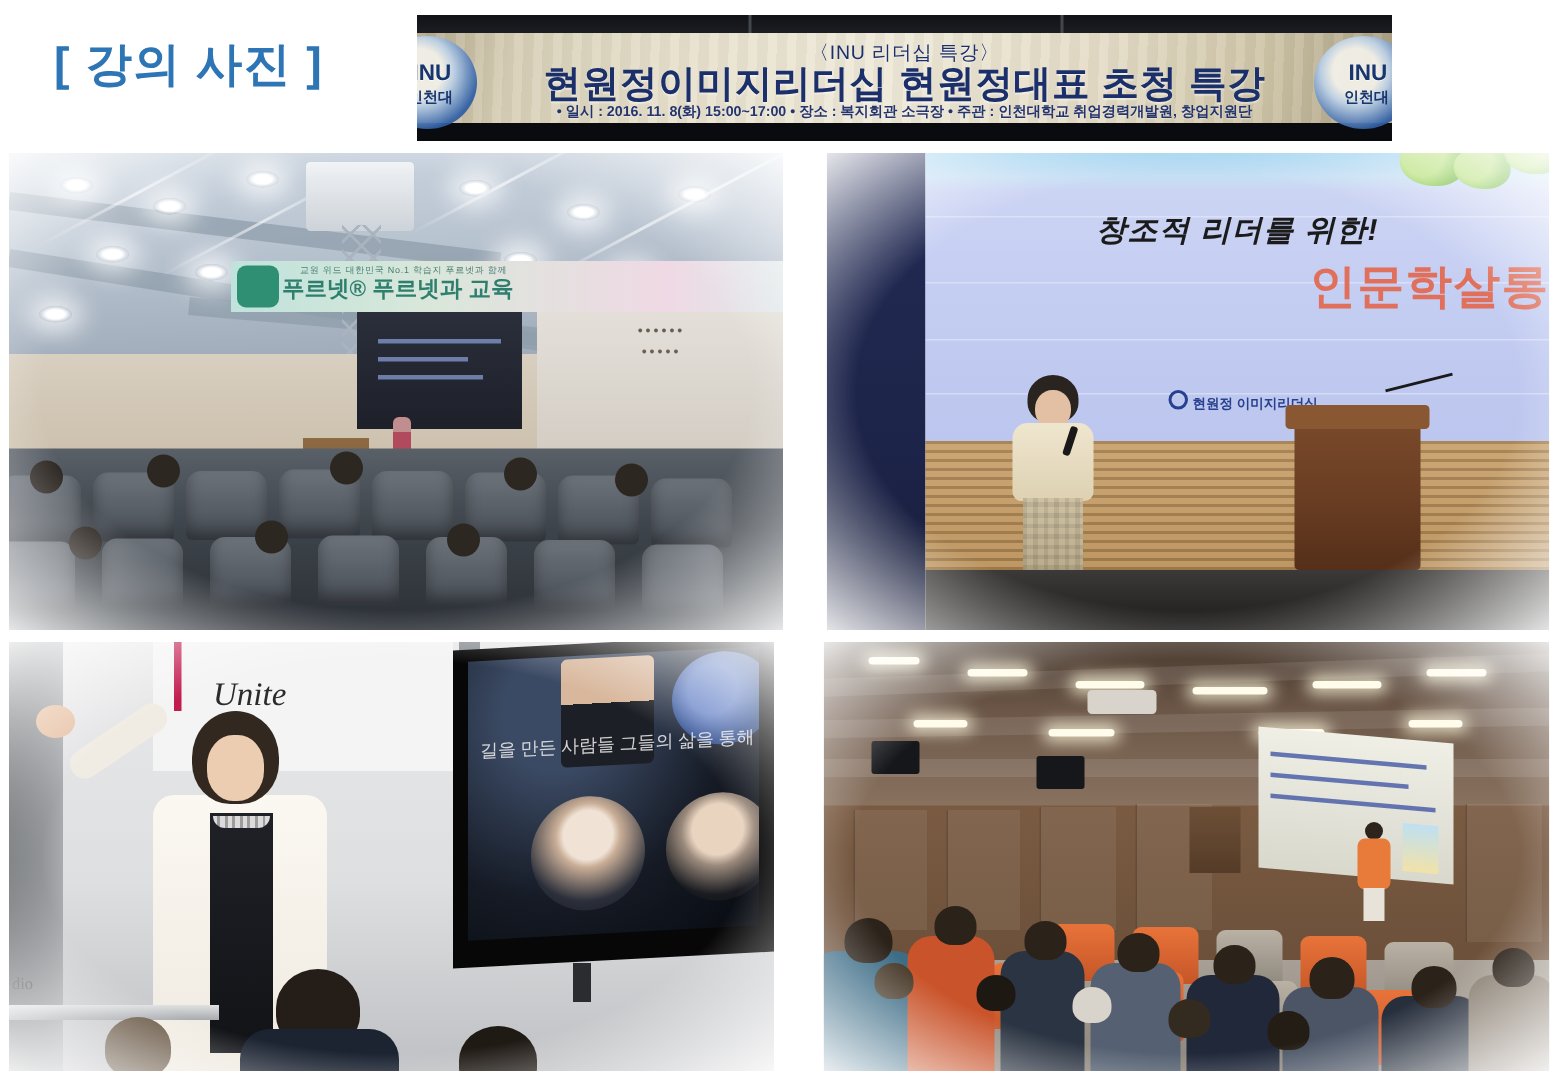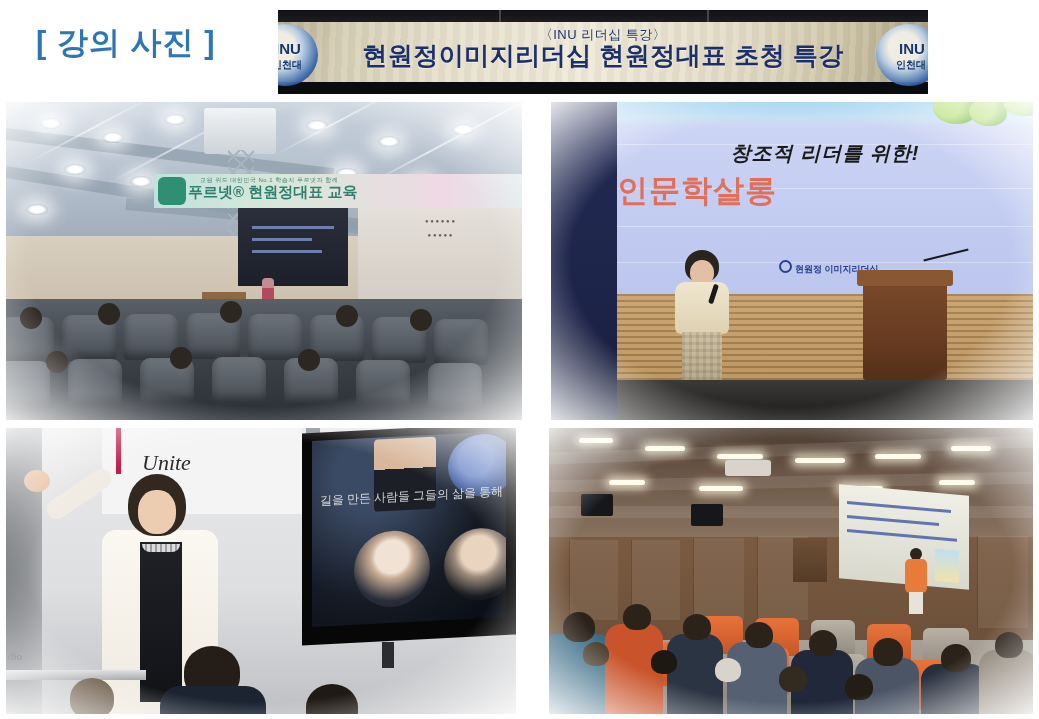--- a/index.html
+++ b/index.html
@@ -246,21 +246,21 @@
   }
   #photo-speaker-slide .slide .hl{
     position:absolute; left:0; width:100%; height:1px; background:rgba(255,255,255,.35);
   }
   #photo-speaker-slide .slide .line1{
     position:absolute; left:0; top:38px; width:100%; text-align:center;
     font-size:20px; font-style:italic; font-weight:bold; color:#1b1b1b;
     letter-spacing:1px;
   }
   #photo-speaker-slide .slide .line2{
-    position:absolute; left:0; top:68px; width:100%; text-align:left;
+    position:absolute; left:0; top:68px; width:100%; text-align:right;
     font-size:31px; font-weight:bold; color:#e0705c;
     letter-spacing:1px;
   }
   #photo-speaker-slide .slide .logo{
     position:absolute; left:162px; top:158px; font-size:9px; color:#27408f;
     white-space:nowrap; font-weight:bold;
   }
   #photo-speaker-slide .slide .logo .dot{
     display:inline-block; width:9px; height:9px; border-radius:50%;
     border:2px solid #27408f; margin-right:3px; vertical-align:-1px;
@@ -531,20 +531,21 @@
     <div class="sub">인천대</div>
   </div>
   <div class="banner-logo-right">
     <div class="ring"></div>
     <div class="mark">INU</div>
     <div class="sub">인천대</div>
   </div>
 
   <div class="btxt main">현원정이미지리더십 현원정대표 초청 특강</div>
   <div class="btxt sup">〈INU 리더십 특강〉</div>
+  <div class="btxt info">• 일시 : 2016. 11. 8(화) 15:00~17:00   • 장소 : 복지회관 소극장   • 주관 : 인천대학교 취업경력개발원, 창업지원단</div>
 </div>
 
 <div class="photo" id="photo-auditorium">
   <div class="inner">
     <div class="ceiling"></div>
 
     <div class="ceil-beam" style="left:0;   top:26px; width:330px; transform:rotate(7deg);"></div>
     <div class="ceil-beam" style="left:0;   top:64px; width:360px; transform:rotate(9deg);"></div>
     <div class="ceil-beam" style="left:120px;top:96px; width:400px; transform:rotate(5deg);"></div>
 
@@ -585,21 +586,21 @@
 
     <div class="projscreen">
       <div class="t" style="top:22px;">강의자료 화면</div>
       <div class="t" style="top:40px;">● ● ● ● ● ●</div>
       <div class="t" style="top:54px;">● ● ● ● ●</div>
     </div>
 
     <div class="stage-banner">
       <div class="bmark"></div>
       <div class="bsup">교원 위드 대한민국 No.1 학습지 푸르넷과 함께</div>
-      <div class="bmain">푸르넷® 현원정대표 교육</div>
+      <div class="bmain">푸르넷® 푸르넷과 교육</div>
     </div>
 
     <div class="door"></div>
     <div class="speaker-fig"></div>
     <div class="stagefloor"></div>
 
     <div class="seats">
       <div class="seat" style="left:-6px;  top:18px;"></div>
       <div class="seat" style="left:56px;  top:16px;"></div>
       <div class="seat" style="left:118px; top:15px;"></div>

